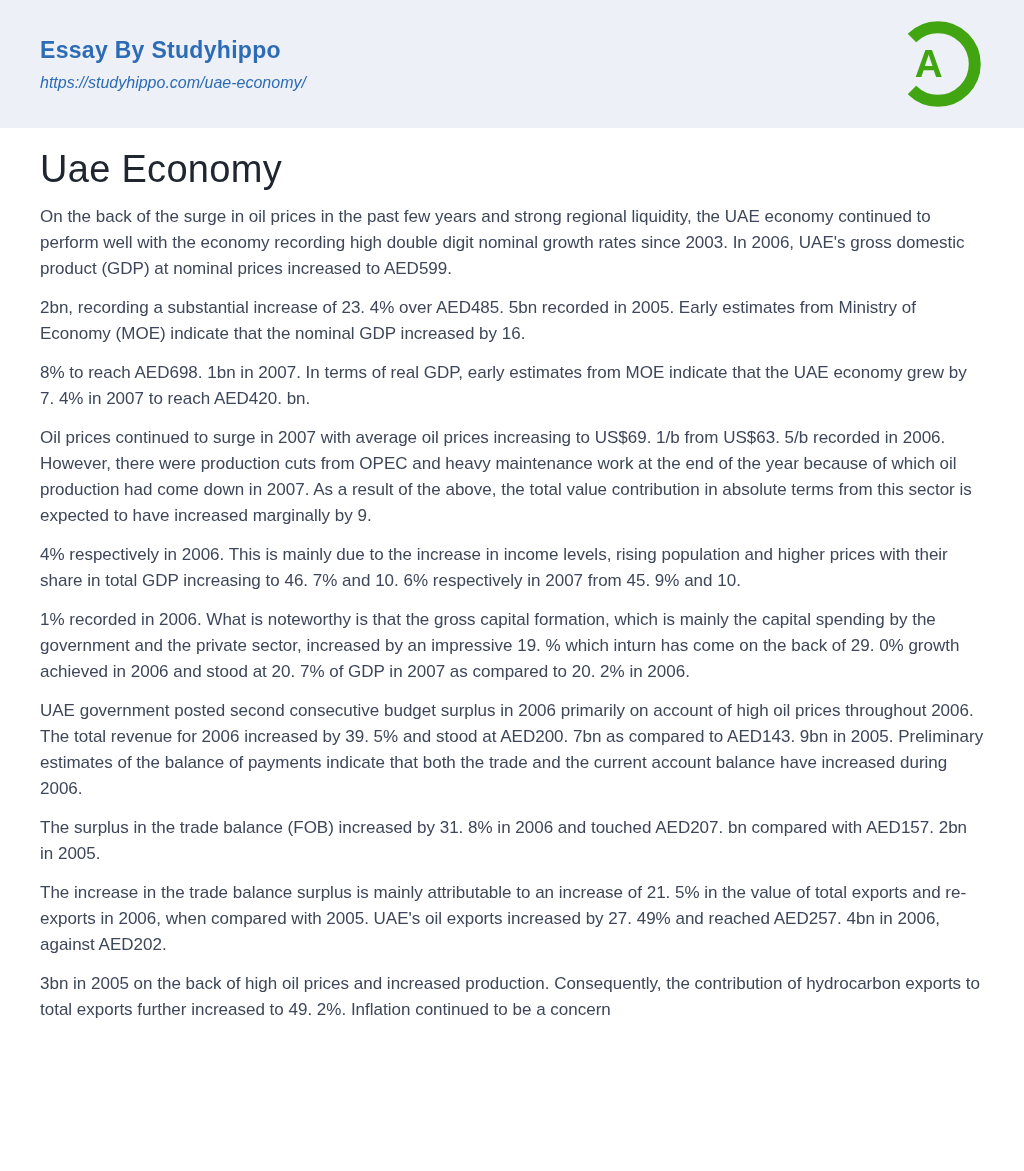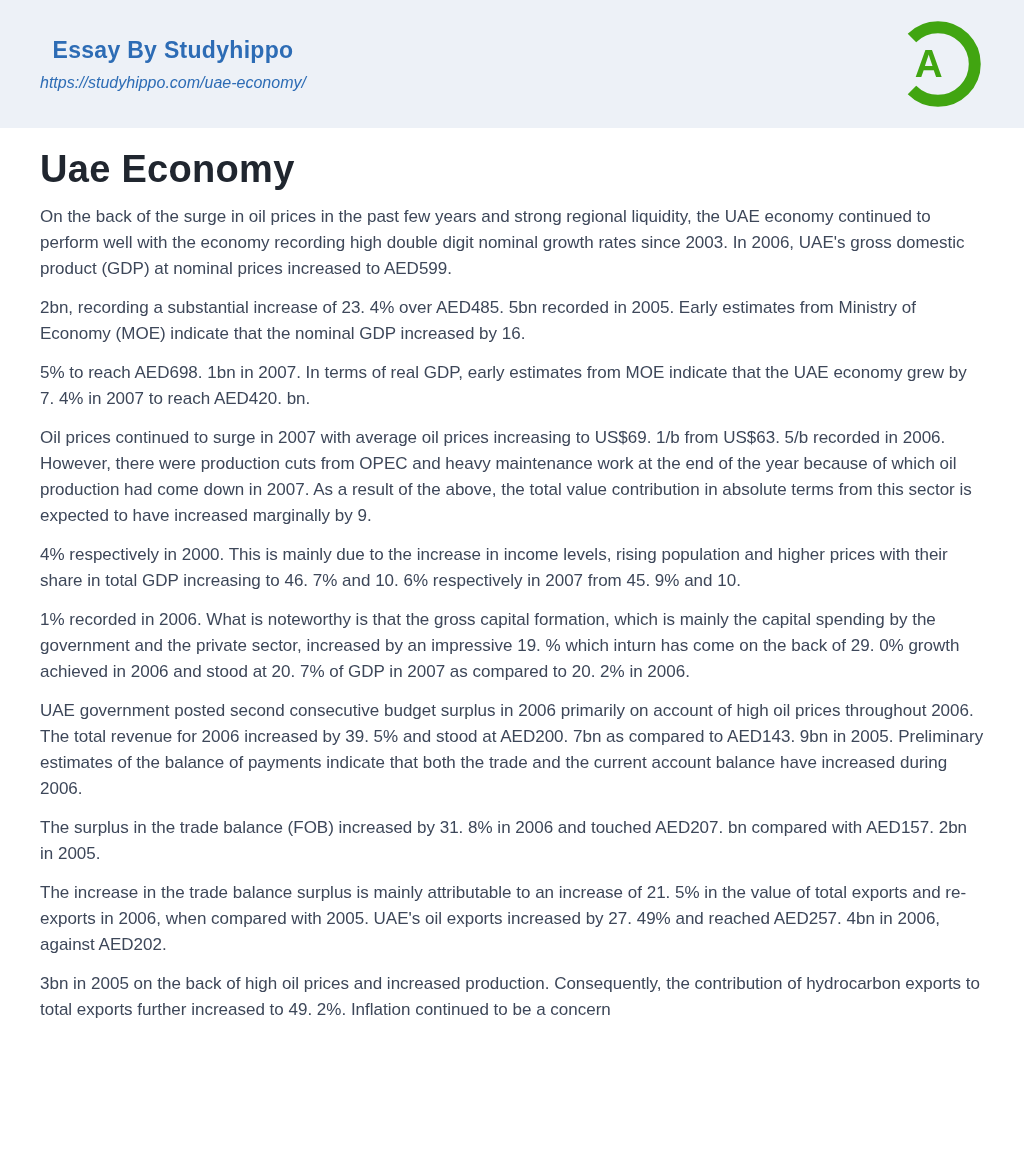--- a/index.html
+++ b/index.html
@@ -15,21 +15,20 @@
     height: 128px;
     display: flex;
     align-items: center;
     justify-content: space-between;
     padding: 0 40px;
   }
   .header-left {
     display: flex;
     flex-direction: column;
     gap: 10px;
-    text-align: center;
   }
   .site-title {
     color: #2d6cb5;
     font-size: 23px;
     font-weight: 700;
     letter-spacing: 0.3px;
   }
   .page-url {
     color: #2d6cb5;
     font-size: 16px;
@@ -38,21 +37,21 @@
   }
   .logo-wrap { width: 92px; height: 92px; }
   .logo-wrap svg { width: 92px; height: 92px; display: block; }
   .content {
     padding: 20px 40px 40px 40px;
   }
   .page-title {
     margin: 0 0 14px 0;
     font-size: 38px;
     line-height: 42px;
-    font-weight: 700;
+    font-weight: 400;
     color: #20262f;
     letter-spacing: 0.3px;
   }
   .article-body p {
     margin: 4px 0 13px 0;
     font-size: 17px;
     line-height: 26px;
     color: #3d4759;
   }
 </style>
@@ -70,22 +69,22 @@
       <text x="40" y="64" text-anchor="middle" font-family="Liberation Sans, sans-serif" font-size="42" font-weight="bold" fill="#41a511">A</text>
     </svg>
   </div>
 </header>
 
 <main class="content">
   <h1 class="page-title">Uae Economy</h1>
   <div class="article-body">
     <p>On the back of the surge in oil prices in the past few years and strong regional liquidity, the UAE economy continued to perform well with the economy recording high double digit nominal growth rates since 2003. In 2006, UAE's gross domestic product (GDP) at nominal prices increased to AED599.</p>
     <p>2bn, recording a substantial increase of 23. 4% over AED485. 5bn recorded in 2005. Early estimates from Ministry of Economy (MOE) indicate that the nominal GDP increased by 16.</p>
-    <p>5% to reach AED698. 1bn in 2007. In terms of real GDP, early estimates from MOE indicate that the UAE economy grew by 7. 4% in 2007 to reach AED420. bn.</p>
+    <p>8% to reach AED698. 1bn in 2007. In terms of real GDP, early estimates from MOE indicate that the UAE economy grew by 7. 4% in 2007 to reach AED420. bn.</p>
     <p>Oil prices continued to surge in 2007 with average oil prices increasing to US$69. 1/b from US$63. 5/b recorded in 2006. However, there were production cuts from OPEC and heavy maintenance work at the end of the year because of which oil production had come down in 2007. As a result of the above, the total value contribution in absolute terms from this sector is expected to have increased marginally by 9.</p>
-    <p>4% respectively in 2000. This is mainly due to the increase in income levels, rising population and higher prices with their share in total GDP increasing to 46. 7% and 10. 6% respectively in 2007 from 45. 9% and 10.</p>
+    <p>4% respectively in 2006. This is mainly due to the increase in income levels, rising population and higher prices with their share in total GDP increasing to 46. 7% and 10. 6% respectively in 2007 from 45. 9% and 10.</p>
     <p>1% recorded in 2006. What is noteworthy is that the gross capital formation, which is mainly the capital spending by the government and the private sector, increased by an impressive 19. % which inturn has come on the back of 29. 0% growth achieved in 2006 and stood at 20. 7% of GDP in 2007 as compared to 20. 2% in 2006.</p>
     <p>UAE government posted second consecutive budget surplus in 2006 primarily on account of high oil prices throughout 2006. The total revenue for 2006 increased by 39. 5% and stood at AED200. 7bn as compared to AED143. 9bn in 2005. Preliminary estimates of the balance of payments indicate that both the trade and the current account balance have increased during 2006.</p>
     <p>The surplus in the trade balance (FOB) increased by 31. 8% in 2006 and touched AED207. bn compared with AED157. 2bn in 2005.</p>
     <p>The increase in the trade balance surplus is mainly attributable to an increase of 21. 5% in the value of total exports and re-exports in 2006, when compared with 2005. UAE's oil exports increased by 27. 49% and reached AED257. 4bn in 2006, against AED202.</p>
     <p>3bn in 2005 on the back of high oil prices and increased production. Consequently, the contribution of hydrocarbon exports to total exports further increased to 49. 2%. Inflation continued to be a concern</p>
   </div>
 </main>
 
 </body></html>

